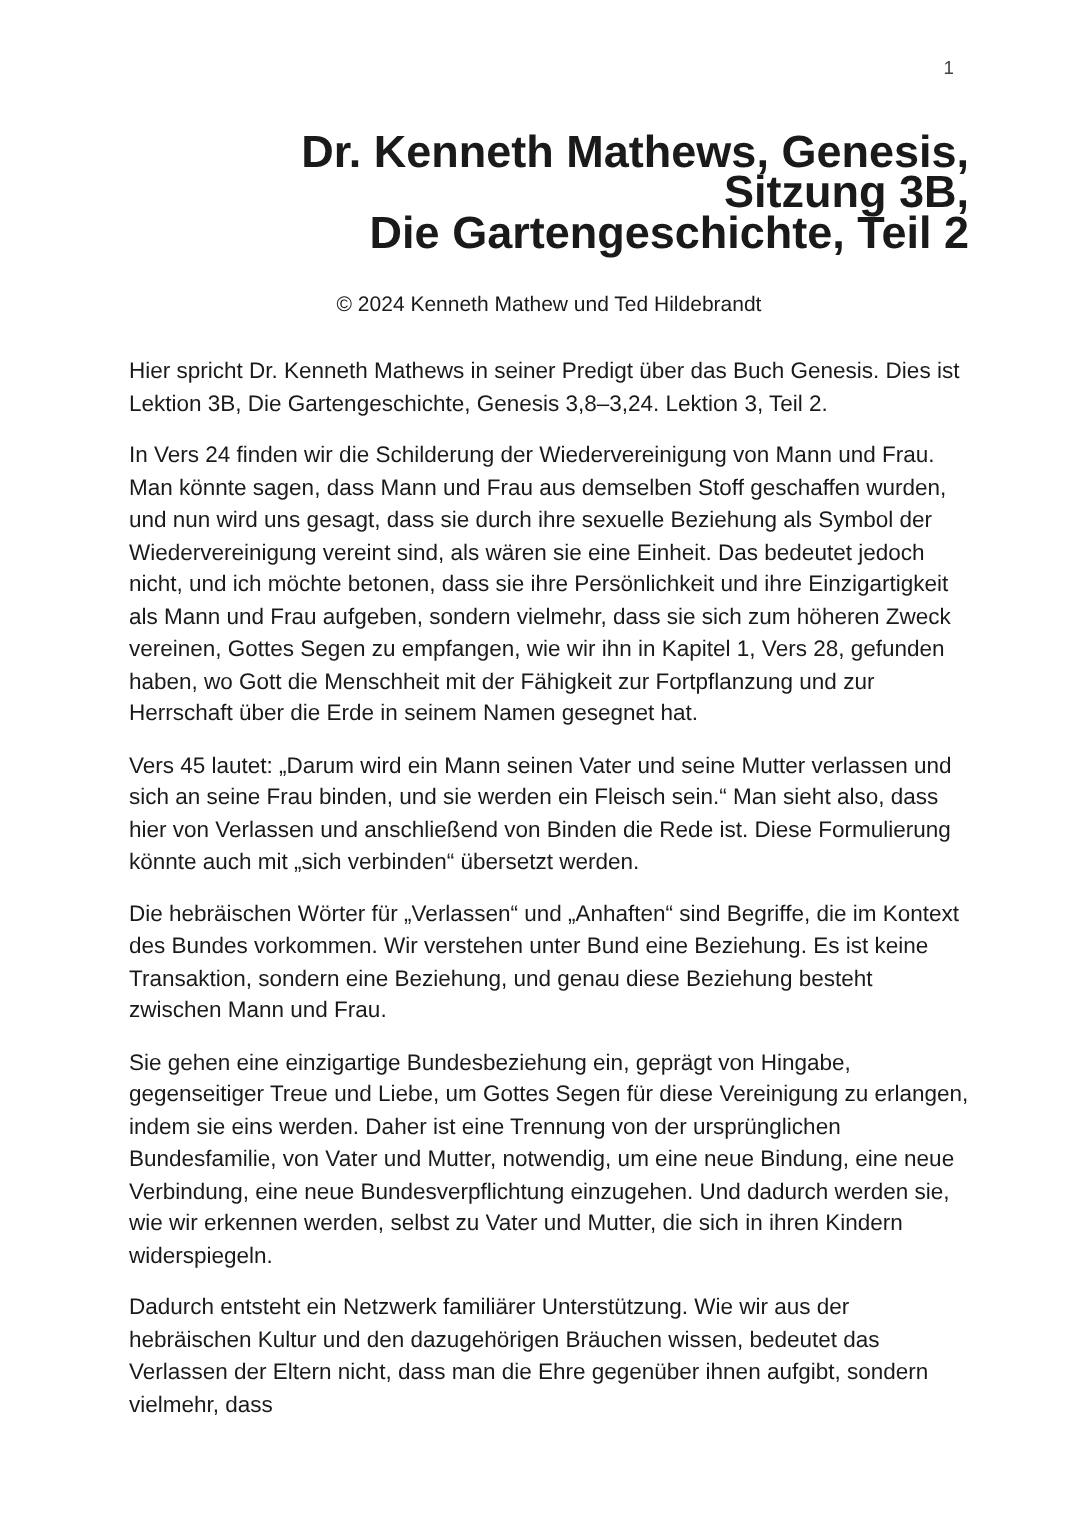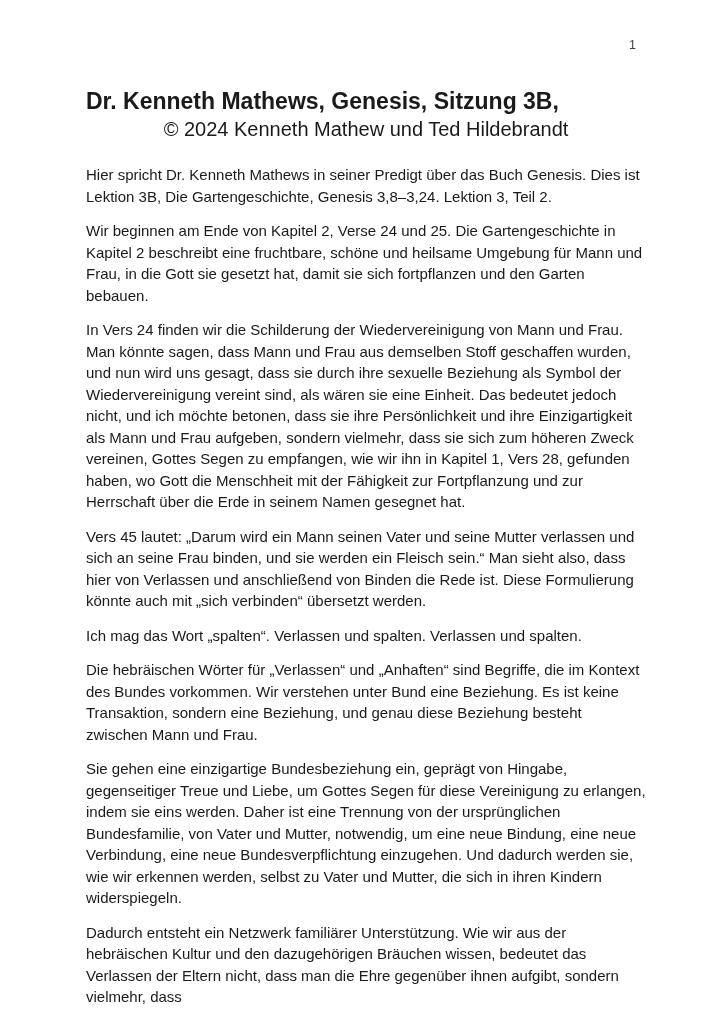--- a/index.html
+++ b/index.html
@@ -25,33 +25,33 @@
     color: #444444;
   }
   .content {
     position: absolute;
     left: 86px;
     top: 0;
     width: 560px;
   }
   .title {
     margin: 88px 0 0 0;
-    text-align: left;
-    font-size: 23px;
+    text-align: right;
+    font-size: 30px;
     font-weight: 700;
     line-height: 27px;
     color: #1a1a1a;
   }
   .title .title-line {
     display: block;
   }
   .copyright {
-    margin-top: 4px;
+    margin-top: 23px;
     text-align: center;
-    font-size: 20px;
+    font-size: 14px;
     line-height: 20px;
     color: #1a1a1a;
   }
   .body-text {
     margin-top: 25px;
     font-size: 15px;
     line-height: 21.5px;
     text-align: left;
   }
   .body-text p {
@@ -62,30 +62,29 @@
 <body>
 
 <div class="page">
 
   <div class="page-number">1</div>
 
   <div class="content">
 
     <h1 class="title">
       <span class="title-line">Dr. Kenneth Mathews, Genesis, Sitzung 3B,</span>
+      <span class="title-line">Die Gartengeschichte, Teil 2</span>
     </h1>
 
     <div class="copyright">© 2024 Kenneth Mathew und Ted Hildebrandt</div>
 
     <div class="body-text">
       <p>Hier spricht Dr. Kenneth Mathews in seiner Predigt über das Buch Genesis. Dies ist Lektion 3B, Die Gartengeschichte, Genesis 3,8–3,24. Lektion 3, Teil 2.</p>
-      <p>Wir beginnen am Ende von Kapitel 2, Verse 24 und 25. Die Gartengeschichte in Kapitel 2 beschreibt eine fruchtbare, schöne und heilsame Umgebung für Mann und Frau, in die Gott sie gesetzt hat, damit sie sich fortpflanzen und den Garten bebauen.</p>
       <p>In Vers 24 finden wir die Schilderung der Wiedervereinigung von Mann und Frau. Man könnte sagen, dass Mann und Frau aus demselben Stoff geschaffen wurden, und nun wird uns gesagt, dass sie durch ihre sexuelle Beziehung als Symbol der Wiedervereinigung vereint sind, als wären sie eine Einheit. Das bedeutet jedoch nicht, und ich möchte betonen, dass sie ihre Persönlichkeit und ihre Einzigartigkeit als Mann und Frau aufgeben, sondern vielmehr, dass sie sich zum höheren Zweck vereinen, Gottes Segen zu empfangen, wie wir ihn in Kapitel 1, Vers 28, gefunden haben, wo Gott die Menschheit mit der Fähigkeit zur Fortpflanzung und zur Herrschaft über die Erde in seinem Namen gesegnet hat.</p>
       <p>Vers 45 lautet: „Darum wird ein Mann seinen Vater und seine Mutter verlassen und sich an seine Frau binden, und sie werden ein Fleisch sein.“ Man sieht also, dass hier von Verlassen und anschließend von Binden die Rede ist. Diese Formulierung könnte auch mit „sich verbinden“ übersetzt werden.</p>
-      <p>Ich mag das Wort „spalten“. Verlassen und spalten. Verlassen und spalten.</p>
       <p>Die hebräischen Wörter für „Verlassen“ und „Anhaften“ sind Begriffe, die im Kontext des Bundes vorkommen. Wir verstehen unter Bund eine Beziehung. Es ist keine Transaktion, sondern eine Beziehung, und genau diese Beziehung besteht zwischen Mann und Frau.</p>
       <p>Sie gehen eine einzigartige Bundesbeziehung ein, geprägt von Hingabe, gegenseitiger Treue und Liebe, um Gottes Segen für diese Vereinigung zu erlangen, indem sie eins werden. Daher ist eine Trennung von der ursprünglichen Bundesfamilie, von Vater und Mutter, notwendig, um eine neue Bindung, eine neue Verbindung, eine neue Bundesverpflichtung einzugehen. Und dadurch werden sie, wie wir erkennen werden, selbst zu Vater und Mutter, die sich in ihren Kindern widerspiegeln.</p>
       <p>Dadurch entsteht ein Netzwerk familiärer Unterstützung. Wie wir aus der hebräischen Kultur und den dazugehörigen Bräuchen wissen, bedeutet das Verlassen der Eltern nicht, dass man die Ehre gegenüber ihnen aufgibt, sondern vielmehr, dass</p>
     </div>
 
   </div>
 
 </div>
 
 </body></html>

